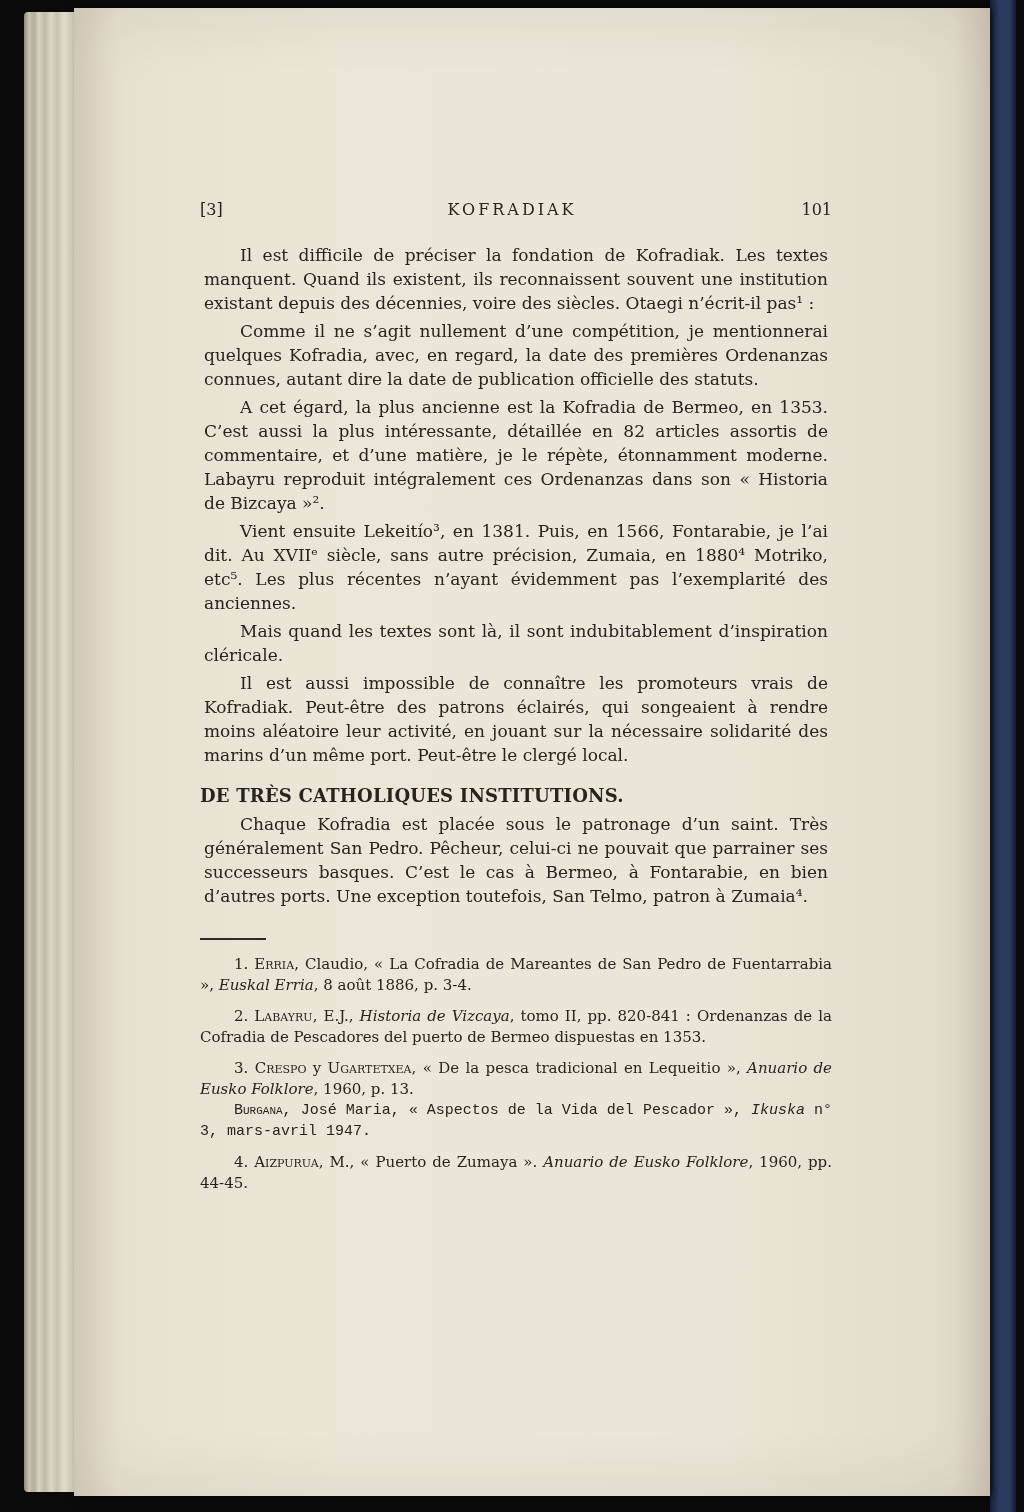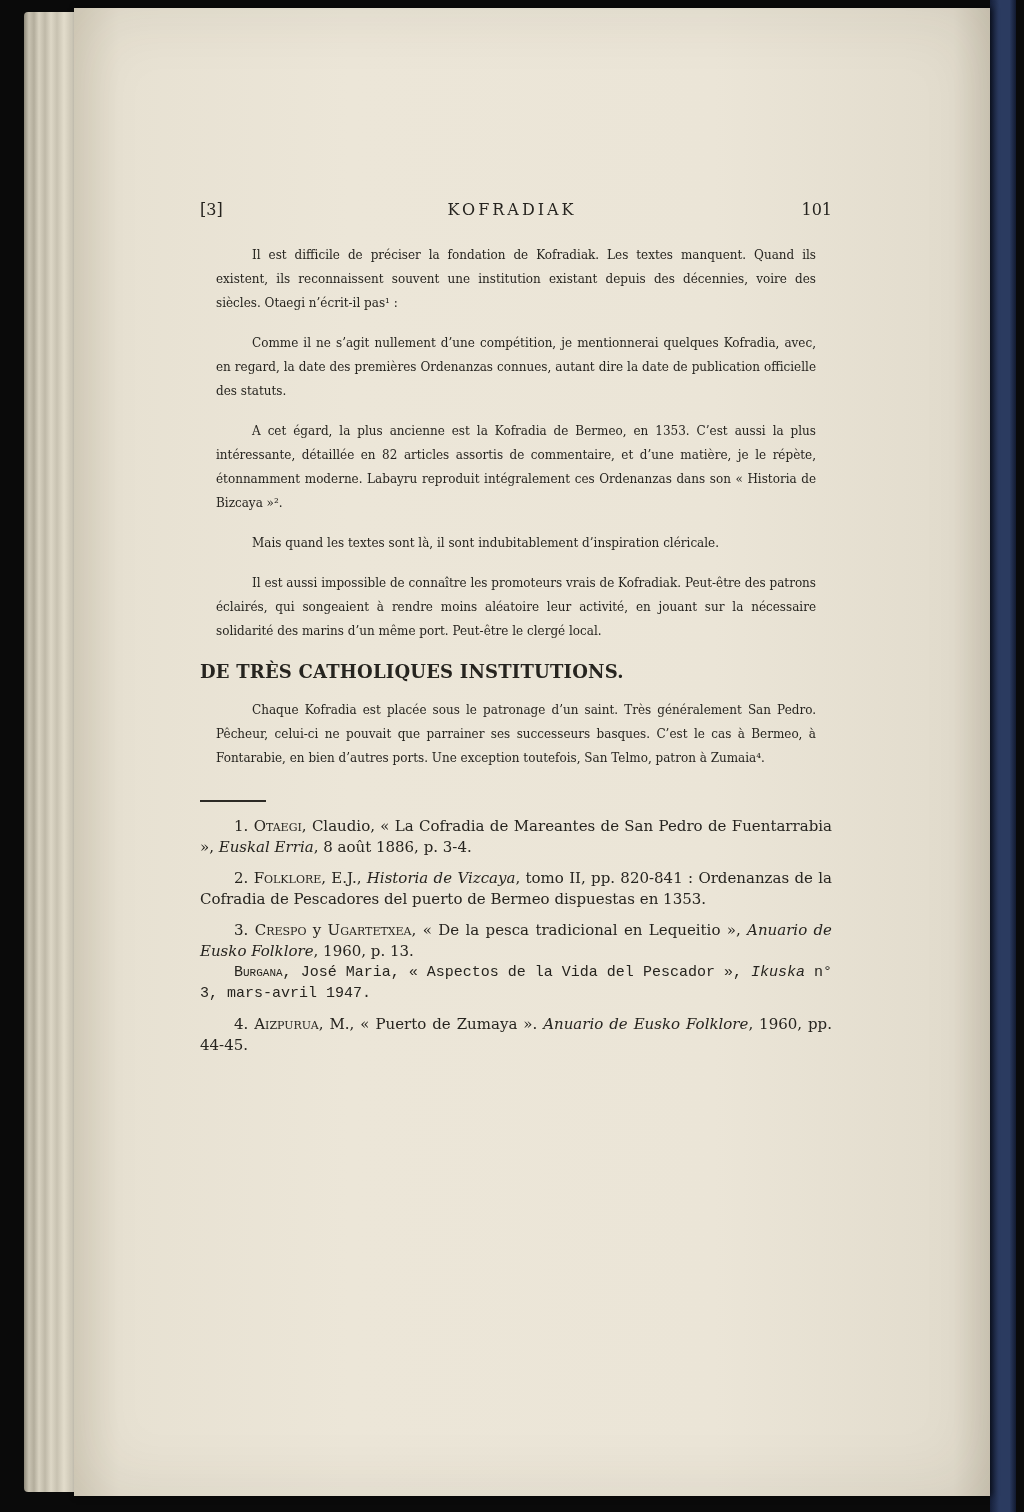--- a/index.html
+++ b/index.html
@@ -44,23 +44,23 @@
     display: flex; justify-content: space-between; align-items: baseline;
     font-size: 16px; margin-bottom: 24px;
   }
   .rh-center { letter-spacing: 3px; }
 
   h2.sec-heading {
     font-size: 18px; font-weight: bold; letter-spacing: 0.2px;
     margin: 18px 0 6px 0;
   }
   p.body-par {
-    font-size: 12px; line-height: 24px;
+    font-size: 17px; line-height: 24px;
     text-align: justify; text-indent: 36px;
-    margin: 16px;
+    margin: 4px;
   }
 
   .fn-rule {
     width: 66px; height: 0;
     border-top: 2px solid #2c2a25;
     margin: 30px 0 14px 0;
   }
   p.fn {
     font-size: 15px; line-height: 21px;
     text-align: justify; text-indent: 34px;
@@ -82,29 +82,30 @@
 
       <div class="running-head">
         <span>[3]</span>
         <span class="rh-center">KOFRADIAK</span>
         <span>101</span>
       </div>
 
       <p class="body-par">Il est difficile de préciser la fondation de Kofradiak. Les textes manquent. Quand ils existent, ils reconnaissent souvent une institution existant depuis des décennies, voire des siècles. Otaegi n’écrit-il pas¹ :</p>
       <p class="body-par">Comme il ne s’agit nullement d’une compétition, je mentionnerai quelques Kofradia, avec, en regard, la date des premières Ordenanzas connues, autant dire la date de publication officielle des statuts.</p>
       <p class="body-par">A cet égard, la plus ancienne est la Kofradia de Bermeo, en 1353. C’est aussi la plus intéressante, détaillée en 82 articles assortis de commentaire, et d’une matière, je le répète, étonnamment moderne. Labayru reproduit intégralement ces Ordenanzas dans son « Historia de Bizcaya »².</p>
+      <p class="body-par">Vient ensuite Lekeitío³, en 1381. Puis, en 1566, Fontarabie, je l’ai dit. Au XVIIᵉ siècle, sans autre précision, Zumaia, en 1880⁴ Motriko, etc⁵. Les plus récentes n’ayant évidemment pas l’exemplarité des anciennes.</p>
       <p class="body-par">Mais quand les textes sont là, il sont indubitablement d’inspiration cléricale.</p>
       <p class="body-par">Il est aussi impossible de connaître les promoteurs vrais de Kofradiak. Peut-être des patrons éclairés, qui songeaient à rendre moins aléatoire leur activité, en jouant sur la nécessaire solidarité des marins d’un même port. Peut-être le clergé local.</p>
 
       <h2 class="sec-heading">DE TRÈS CATHOLIQUES INSTITUTIONS.</h2>
       <p class="body-par">Chaque Kofradia est placée sous le patronage d’un saint. Très généralement San Pedro. Pêcheur, celui-ci ne pouvait que parrainer ses successeurs basques. C’est le cas à Bermeo, à Fontarabie, en bien d’autres ports. Une exception toutefois, San Telmo, patron à Zumaia⁴.</p>
 
       <div class="fn-rule"></div>
 
-      <p class="fn"><span>1. </span><span class="seg-sc">Otaegi</span><span>, Claudio, « La Cofradia de Mareantes de San Pedro de Fuentarrabia », </span><span class="seg-it">Euskal Erria</span><span>, 8 août 1886, p. 3-4.</span></p>
-      <p class="fn"><span>2. </span><span class="seg-sc">Folklore</span><span>, E.J., </span><span class="seg-it">Historia de Vizcaya</span><span>, tomo II, pp. 820-841 : Ordenanzas de la Cofradia de Pescadores del puerto de Bermeo dispuestas en 1353.</span></p>
+      <p class="fn"><span>1. </span><span class="seg-sc">Erria</span><span>, Claudio, « La Cofradia de Mareantes de San Pedro de Fuentarrabia », </span><span class="seg-it">Euskal Erria</span><span>, 8 août 1886, p. 3-4.</span></p>
+      <p class="fn"><span>2. </span><span class="seg-sc">Labayru</span><span>, E.J., </span><span class="seg-it">Historia de Vizcaya</span><span>, tomo II, pp. 820-841 : Ordenanzas de la Cofradia de Pescadores del puerto de Bermeo dispuestas en 1353.</span></p>
       <p class="fn"><span>3. </span><span class="seg-sc">Crespo</span><span> y </span><span class="seg-sc">Ugartetxea</span><span>, « De la pesca tradicional en Lequeitio », </span><span class="seg-it">Anuario de Eusko Folklore</span><span>, 1960, p. 13.</span></p>
       <p class="fn cont"><span class="seg-sc">Burgana</span><span>, José Maria, « Aspectos de la Vida del Pescador », </span><span class="seg-it">Ikuska</span><span> n° 3, mars-avril 1947.</span></p>
       <p class="fn"><span>4. </span><span class="seg-sc">Aizpurua</span><span>, M., « Puerto de Zumaya ». </span><span class="seg-it">Anuario de Eusko Folklore</span><span>, 1960, pp. 44-45.</span></p>
 
     </div>
   </div>
 </div>
 
 </body></html>

